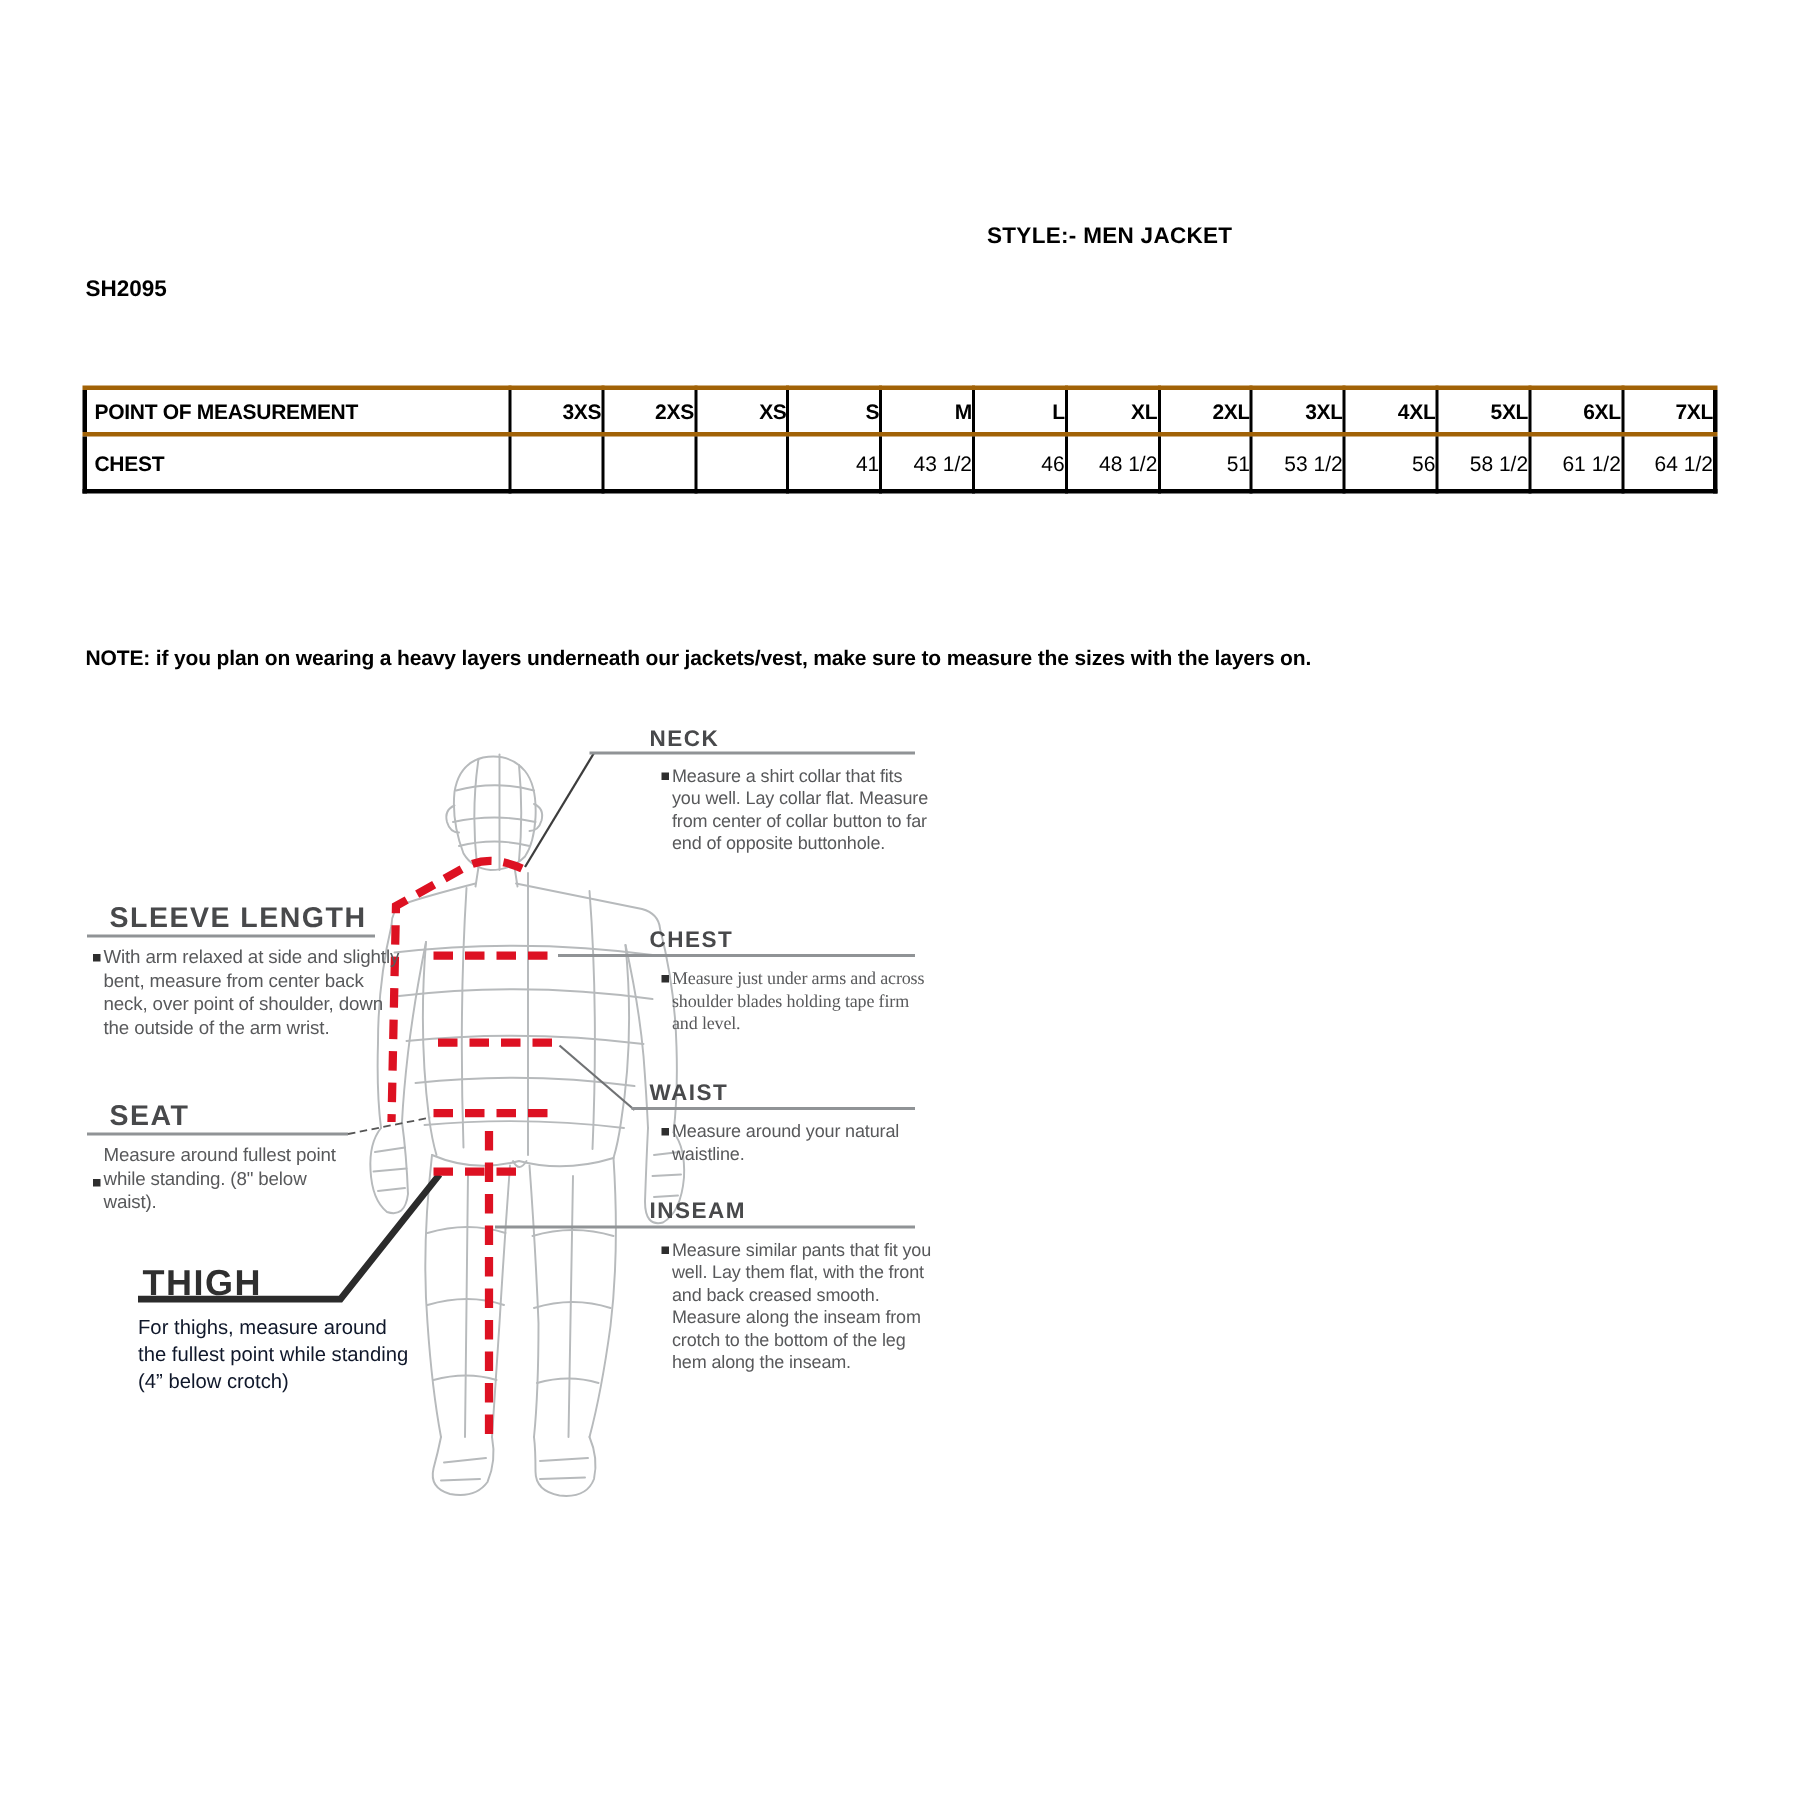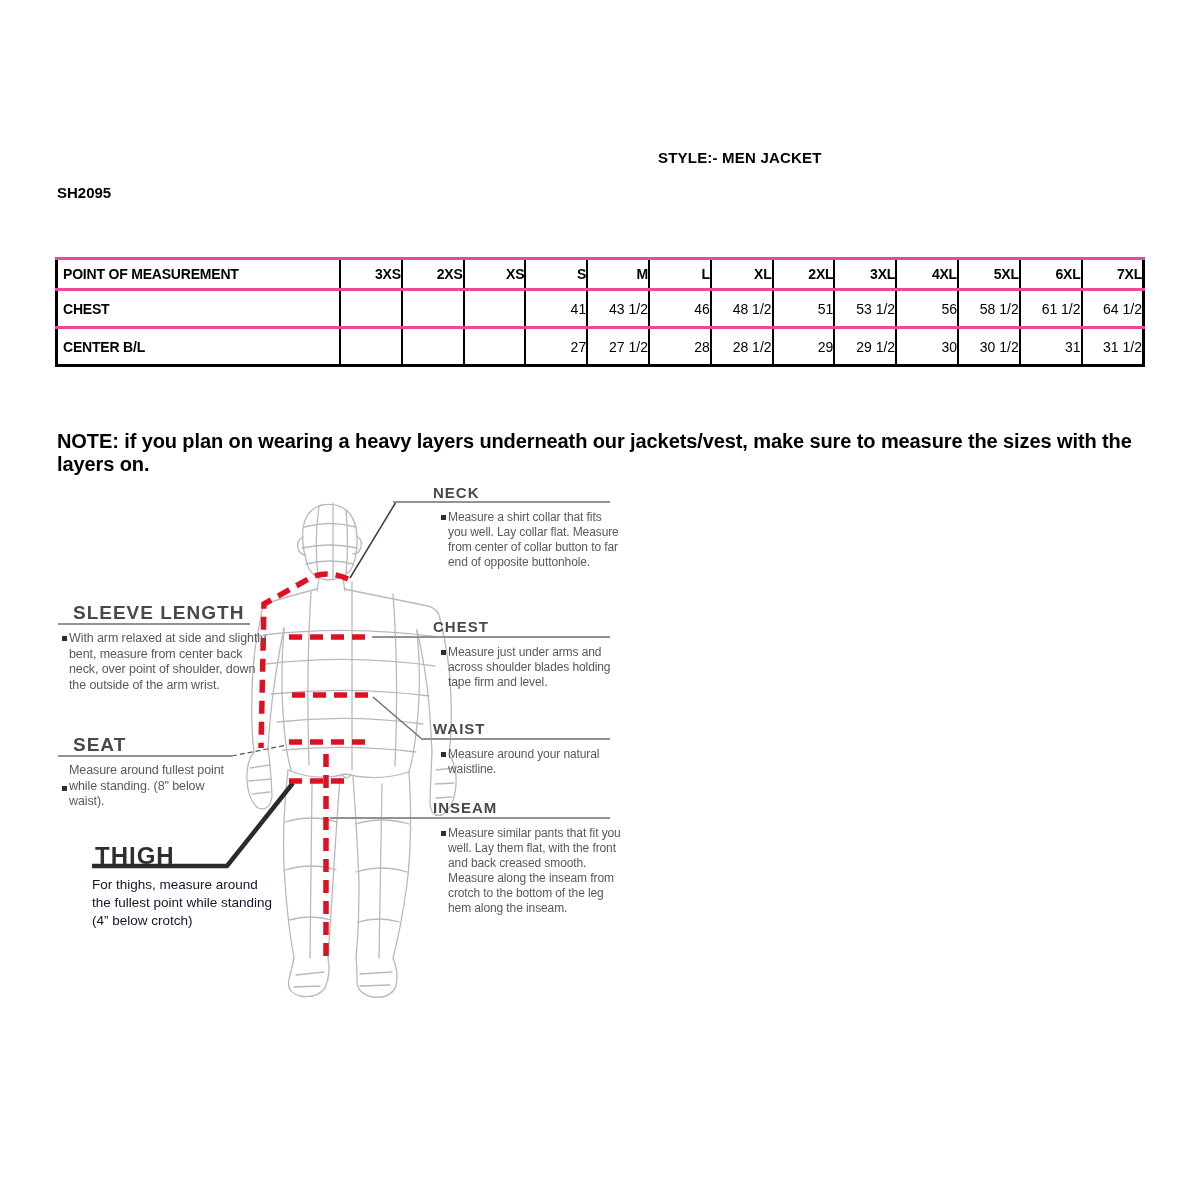--- a/index.html
+++ b/index.html
@@ -11,32 +11,32 @@
 
   
   .style-title{left:658px;top:149px;font-size:15px;font-weight:bold;letter-spacing:0.2px;}
   .style-code{left:57px;top:184px;font-size:15px;font-weight:bold;}
 
   
   table.size{
     position:absolute;left:55px;top:257px;width:1090px;
     border-collapse:collapse;table-layout:fixed;border:3px solid #000;
   }
-  table.size tr{border-top:3px solid #ec4899;}
+  table.size tr{border-top:3px solid #a16207;}
   table.size th, table.size td{
     border:2px solid #000;font-size:14px;text-align:right;vertical-align:middle;
     padding:0;overflow:hidden;white-space:nowrap;
   }
   table.size thead tr{height:31px;}
   table.size tbody tr{height:38px;}
   table.size th{font-weight:bold;letter-spacing:-0.2px;}
   table.size .pom{width:276px;text-align:left;padding-left:5px;}
   table.size td.label{font-weight:bold;letter-spacing:-0.2px;}
 
-  .note{left:57px;top:430px;font-size:20px;font-weight:bold;width:1100px;letter-spacing:-0.1px;}
+  .note{left:57px;top:430px;font-size:14px;font-weight:bold;width:1100px;letter-spacing:-0.1px;}
 
   
   .hd{position:absolute;color:var(--heading-gray);font-weight:bold;letter-spacing:1px;}
   .hd.small{font-size:15px;}
   .hd.big{font-size:19px;}
   .desc{position:absolute;display:flex;align-items:flex-start;gap:2px;color:#58595b;}
   .desc .sq{flex:0 0 auto;width:5px;height:5px;background:#2e2e2e;margin-top:5px;}
   .desc .txt{font-size:12px;line-height:15px;letter-spacing:-0.1px;}
   .desc.left .txt{font-size:12.5px;line-height:15.5px;}
   .thigh-desc{position:absolute;font-size:13.5px;line-height:18px;color:#0f172a;}
@@ -85,36 +85,20 @@
         <td>43 1/2</td>
         <td>46</td>
         <td>48 1/2</td>
         <td>51</td>
         <td>53 1/2</td>
         <td>56</td>
         <td>58 1/2</td>
         <td>61 1/2</td>
         <td>64 1/2</td>
       </tr>
-      <tr>
-        <td class="pom label">CENTER B/L</td>
-        <td></td>
-        <td></td>
-        <td></td>
-        <td>27</td>
-        <td>27 1/2</td>
-        <td>28</td>
-        <td>28 1/2</td>
-        <td>29</td>
-        <td>29 1/2</td>
-        <td>30</td>
-        <td>30 1/2</td>
-        <td>31</td>
-        <td>31 1/2</td>
-      </tr>
     </tbody>
 </table>
 
 <div class="abs note">NOTE: if you plan on wearing a heavy layers underneath our jackets/vest, make sure to measure the sizes with the layers on.</div>
 
 <svg class="diagram" width="1200" height="1200" viewBox="0 0 1200 1200">
 
   <g class="wire">
 
     <path d="M309,569 Q301,548 303,528 Q306,509 322,505 Q340,502 350,514 Q358,524 357,545 Q356,562 350,571 Q341,580 327,580 Q315,579 309,569 Z"></path>
@@ -195,21 +179,21 @@
   </g>
 </svg>
 
 <div class="hd small" style="left:433px;top:484px;">NECK</div>
 <div class="desc" style="left:441px;top:510px;width:178px;">
   <span class="sq"></span>
   <span class="txt">Measure a shirt collar that fits you well. Lay collar flat. Measure from center of collar button to far end of opposite buttonhole.</span>
 </div>
 
 <div class="hd small" style="left:433px;top:618px;">CHEST</div>
-<div class="desc" style="left:441px;top:645px;width:182px;">
+<div class="desc" style="left:441px;top:645px;width:182px;font-family:Liberation Serif, serif;">
   <span class="sq"></span>
   <span class="txt">Measure just under arms and across shoulder blades holding tape firm and level.</span>
 </div>
 
 <div class="hd small" style="left:433px;top:720px;">WAIST</div>
 <div class="desc" style="left:441px;top:747px;width:160px;">
   <span class="sq"></span>
   <span class="txt">Measure around your natural waistline.</span>
 </div>
 

